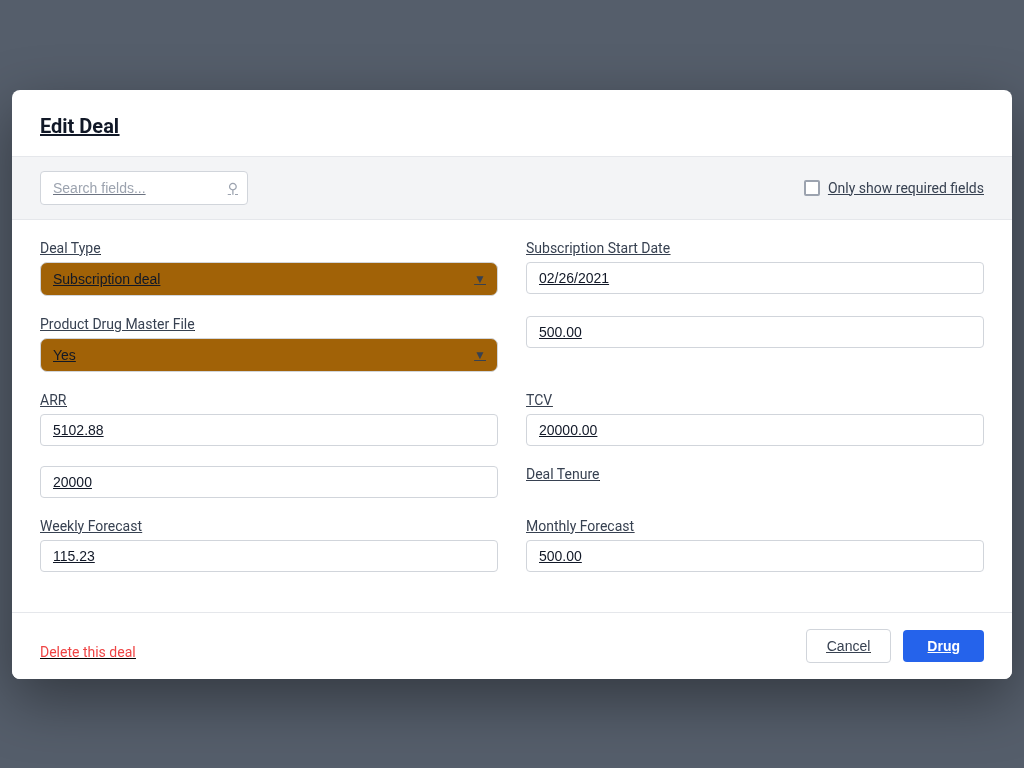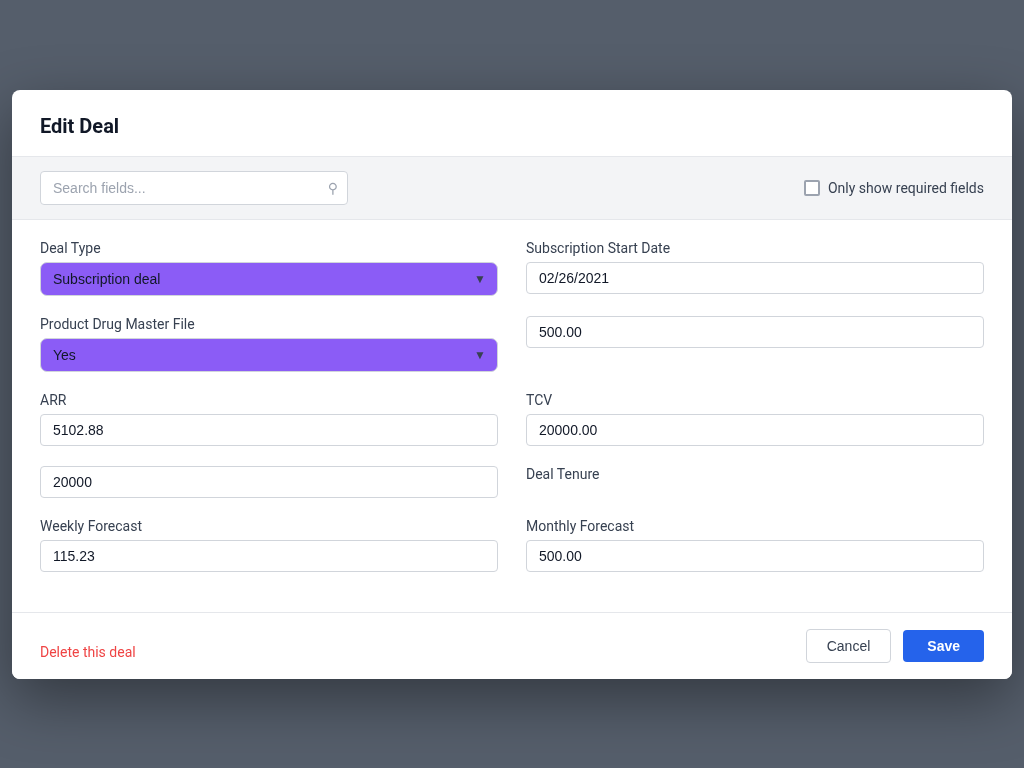--- a/index.html
+++ b/index.html
@@ -1,15 +1,15 @@
 <!DOCTYPE html>
 <html><head>
   <meta charset="utf-8">
   <style>
-    * { box-sizing: border-box; margin: 0; padding: 0; }
+    * { box-sizing: border-box; margin: 0; padding: 0; text-decoration: underline; }
 
     body {
       font-family: -apple-system, BlinkMacSystemFont, 'Segoe UI', Roboto, sans-serif;
       background: #6b7280;
       width: 1024px;
       height: 768px;
       display: flex;
       align-items: center;
       justify-content: center;
       overflow: hidden;
@@ -49,21 +49,21 @@
       background: #f3f4f6;
       padding: 14px 28px;
       display: flex;
       align-items: center;
       justify-content: space-between;
       border-bottom: 1px solid #e5e7eb;
     }
 
     .search-input-wrapper {
       position: relative;
-      width: 308px;
+      width: 208px;
     }
 
     .search-input {
       width: 100%;
       border: 1px solid #d1d5db;
       border-radius: 4px;
       padding: 8px 36px 8px 12px;
       font-size: 14px;
       color: #6b7280;
       background: #fff;
@@ -141,21 +141,21 @@
       position: relative;
     }
 
     .form-select {
       width: 100%;
       border: 1px solid #d1d5db;
       border-radius: 7px;
       padding: 8px 36px 8px 12px;
       font-size: 14px;
       color: #111827;
-      background: #8b5cf6;
+      background: #a16207;
       outline: none;
       appearance: none;
       cursor: pointer;
     }
 
     .select-arrow {
       position: absolute;
       right: 12px;
       top: 50%;
       transform: translateY(-50%);
@@ -294,18 +294,18 @@
           <input type="text" class="form-input" value="500.00" style="">
         </div>
 
       </div>
     </div>
 
     <div class="modal-footer">
       <a class="delete-link">Delete this deal</a>
       <div class="footer-actions">
         <button class="btn-cancel">Cancel</button>
-        <button class="btn-save">Save</button>
+        <button class="btn-save">Drug</button>
       </div>
     </div>
 
   </div>
 </div>
 
 </body></html>

